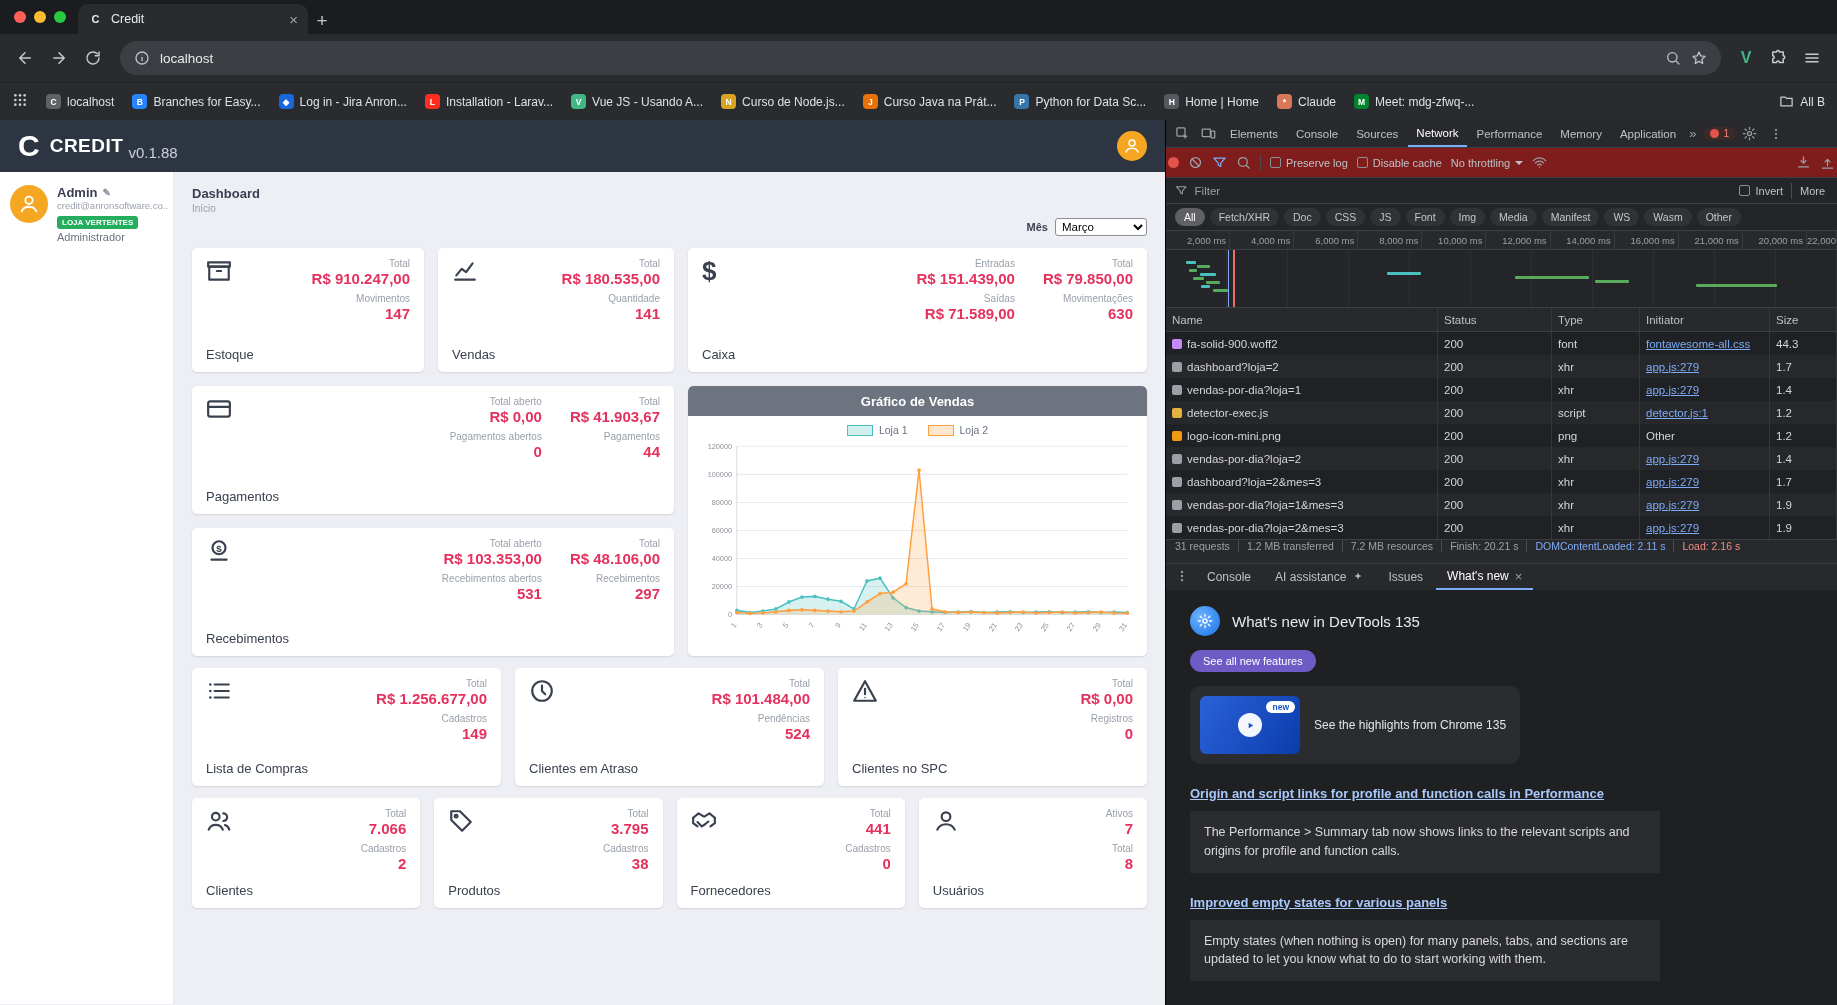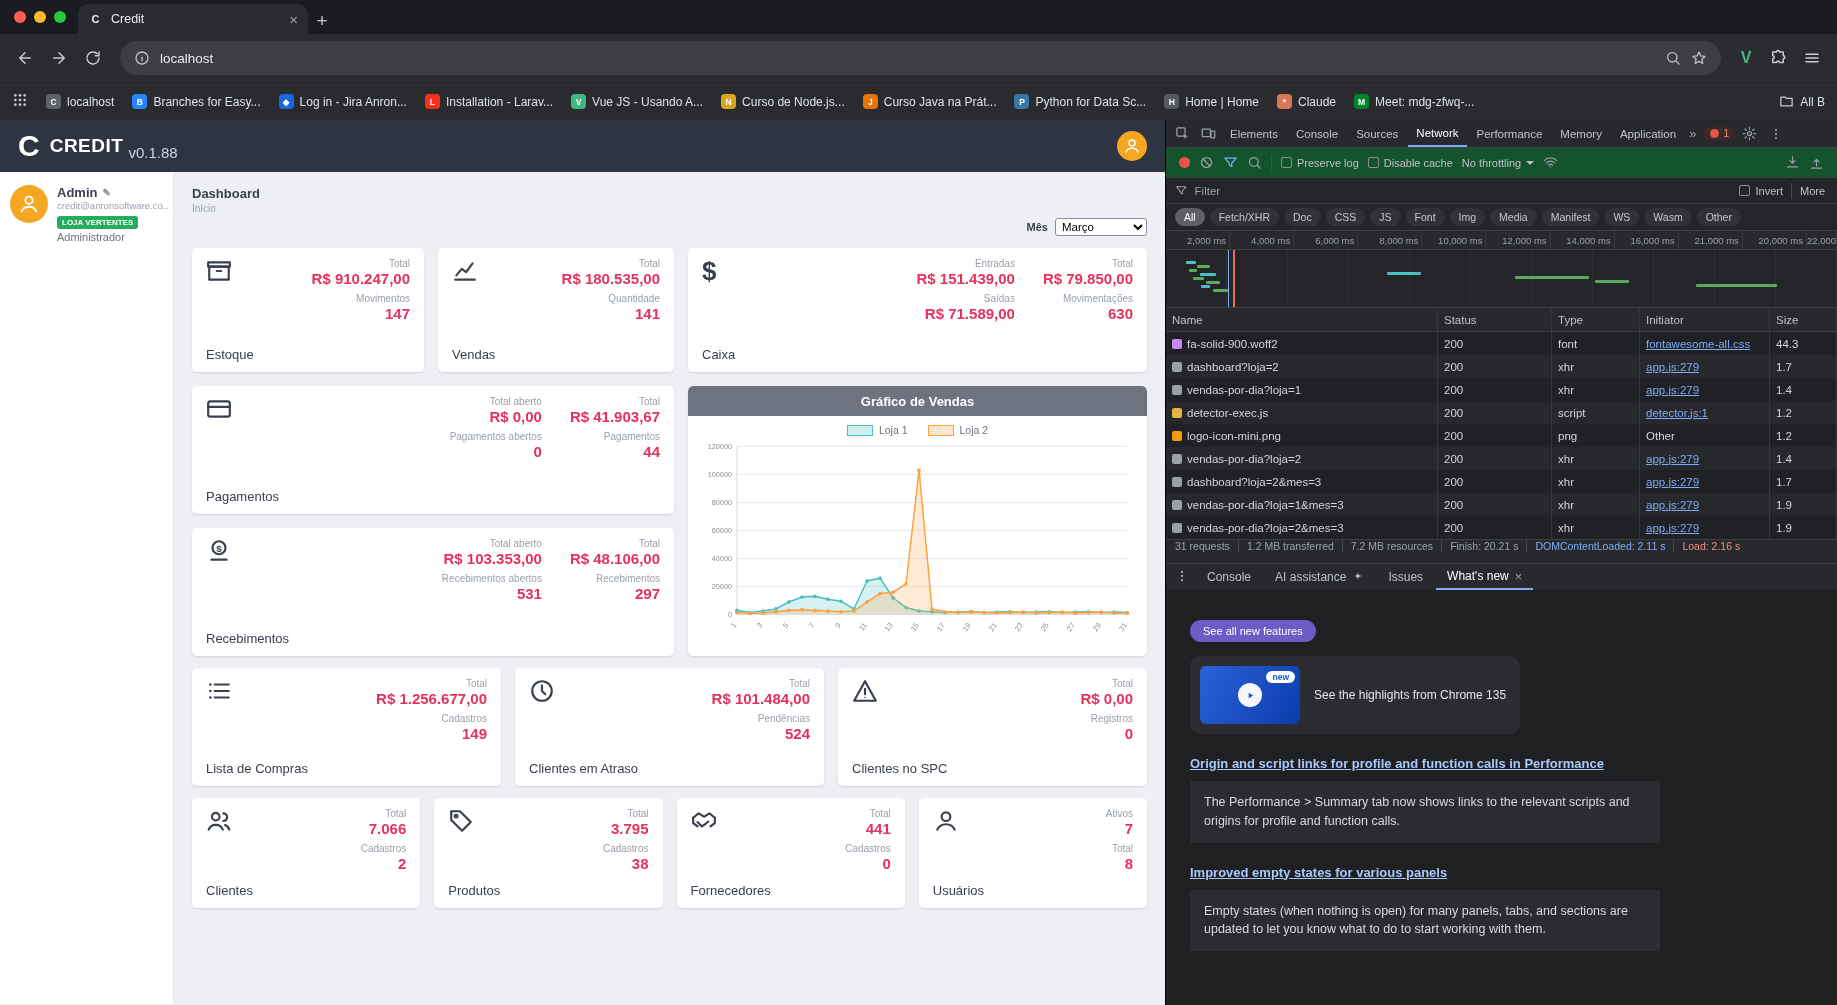--- a/index.html
+++ b/index.html
@@ -100,21 +100,21 @@
   .devtools { flex:1; background:#242528; display:flex; flex-direction:column; border-left:1px solid #000; overflow:hidden; color:#cdcfd2; }
   .dt-tabbar { height:28px; background:#28292c; display:flex; align-items:center; border-bottom:1px solid #3c4043; padding:0 4px; gap:2px; font-size:11.5px; flex-shrink:0; }
   .dt-ticon { width:24px; height:24px; display:flex; align-items:center; justify-content:center; color:#9aa0a6; }
   .dt-ticon svg { width:15px; height:15px; }
   .dt-tab { padding:0 8px; height:100%; display:flex; align-items:center; color:#bdc1c6; white-space:nowrap; }
   .dt-tab.sel { color:#fff; border-bottom:2px solid #7cacf8; }
   .dt-more { color:#9aa0a6; padding:0 3px; font-size:13px; }
   .dt-badge { display:flex; align-items:center; gap:4px; background:#3c2a29; border-radius:9px; padding:1px 7px; font-size:10px; color:#f28b82; margin-left:2px; }
   .errdot { width:9px; height:9px; border-radius:50%; background:#e4534c; }
 
-  .dt-toolbar { height:30px; display:flex; align-items:center; gap:9px; padding:0 13px; border-bottom:1px solid #3c4043; background:#14532d; font-size:11px; color:#bdc1c6; flex-shrink:0; }
+  .dt-toolbar { height:30px; display:flex; align-items:center; gap:9px; padding:0 2px; border-bottom:1px solid #3c4043; background:#7f1d1d; font-size:11px; color:#bdc1c6; flex-shrink:0; }
   .dt-toolbar svg { width:15px; height:15px; }
   .rec { width:11px; height:11px; border-radius:50%; background:#e4534c; flex-shrink:0; }
   .tool-ico { color:#9aa0a6; display:flex; }
   .tool-ico.blue { color:#7cacf8; }
   .vdiv { width:1px; height:16px; background:#4a4b4f; }
   .cb { width:11px; height:11px; border:1px solid #8b8e93; border-radius:2px; flex-shrink:0; }
   .cbl { display:flex; align-items:center; gap:5px; white-space:nowrap; }
   .caret { width:0; height:0; border:4px solid transparent; border-top-color:#bdc1c6; margin-top:4px; }
   .tb-end { margin-left:auto; display:flex; gap:9px; }
 
@@ -1121,20 +1121,29 @@
         <span class="drawer-tab">
             <span>Issues</span>
           </span>
         <span class="drawer-tab sel">
             <span>What's new</span>
             <span class="close-x">×</span>
           </span>
       </div>
 
       <div class="whatsnew">
+        <div class="wn-head">
+          <span class="wn-logo">
+              <svg class="i" viewBox="0 0 24 24">
+                <circle cx="12" cy="12" r="3.2"></circle>
+                <path d="M12 2v3M12 19v3M2 12h3M19 12h3M4.9 4.9L7 7M17 17l2.1 2.1M19.1 4.9L17 7M7 17l-2.1 2.1"></path>
+              </svg>
+            </span>
+          <span class="wn-title">What's new in DevTools 135</span>
+        </div>
         <span class="wn-cta">See all new features</span>
         <div class="wn-card">
           <div class="wn-thumb">
             <span class="wn-new">new</span>
             <span class="wn-play">
                 <svg viewBox="0 0 24 24" fill="currentColor">
                   <path d="M8 6l10 6-10 6z"></path>
                 </svg>
               </span>
           </div>

